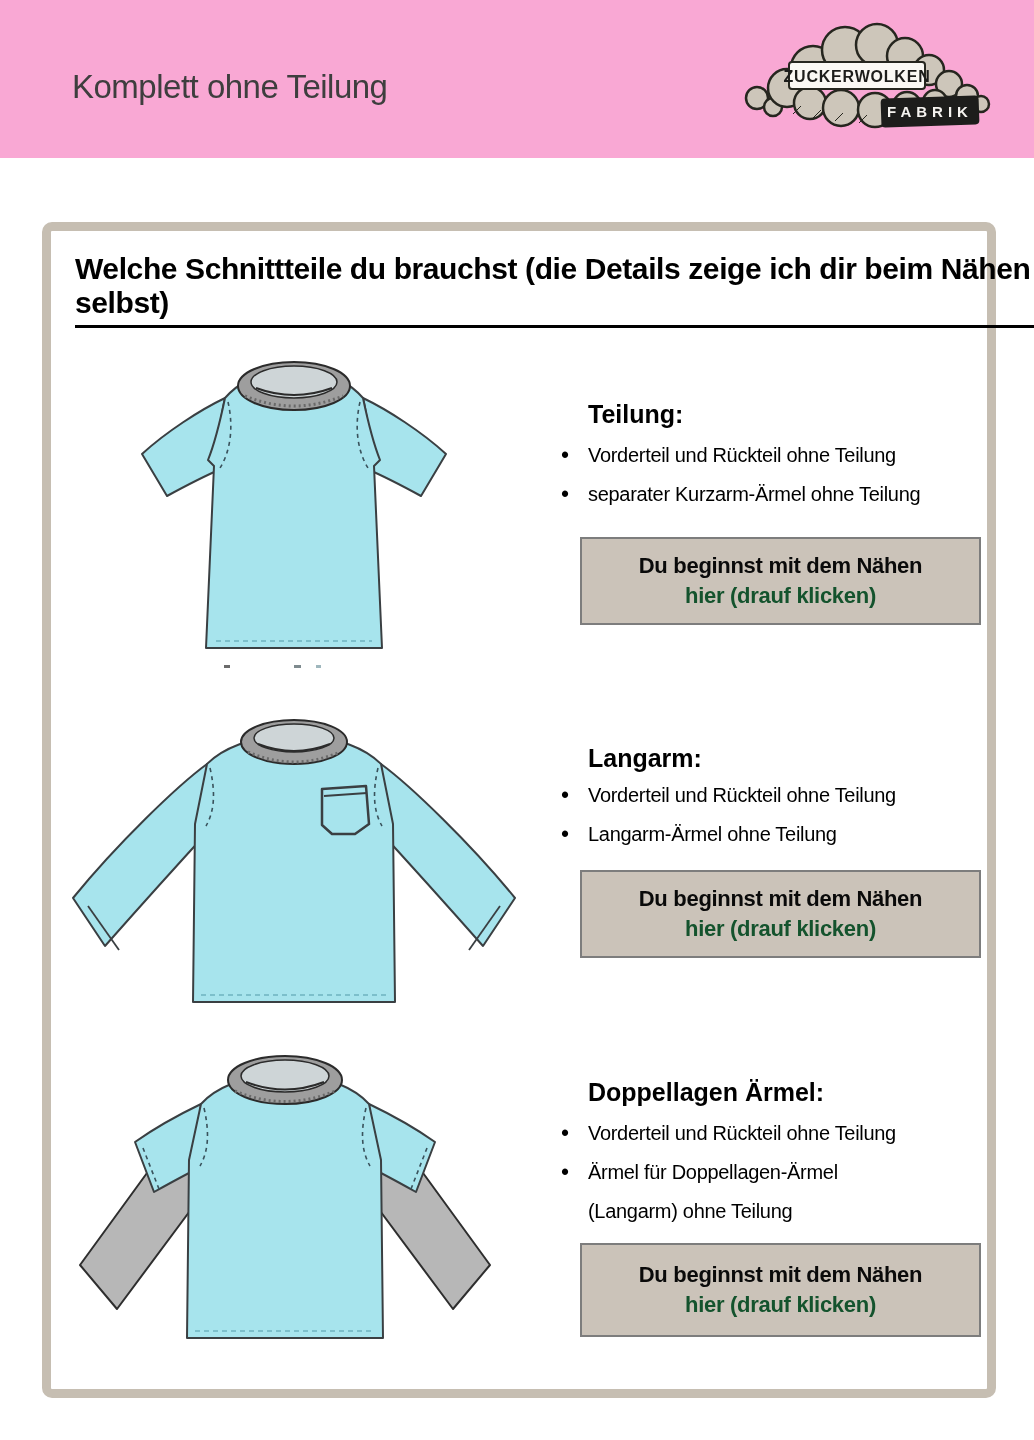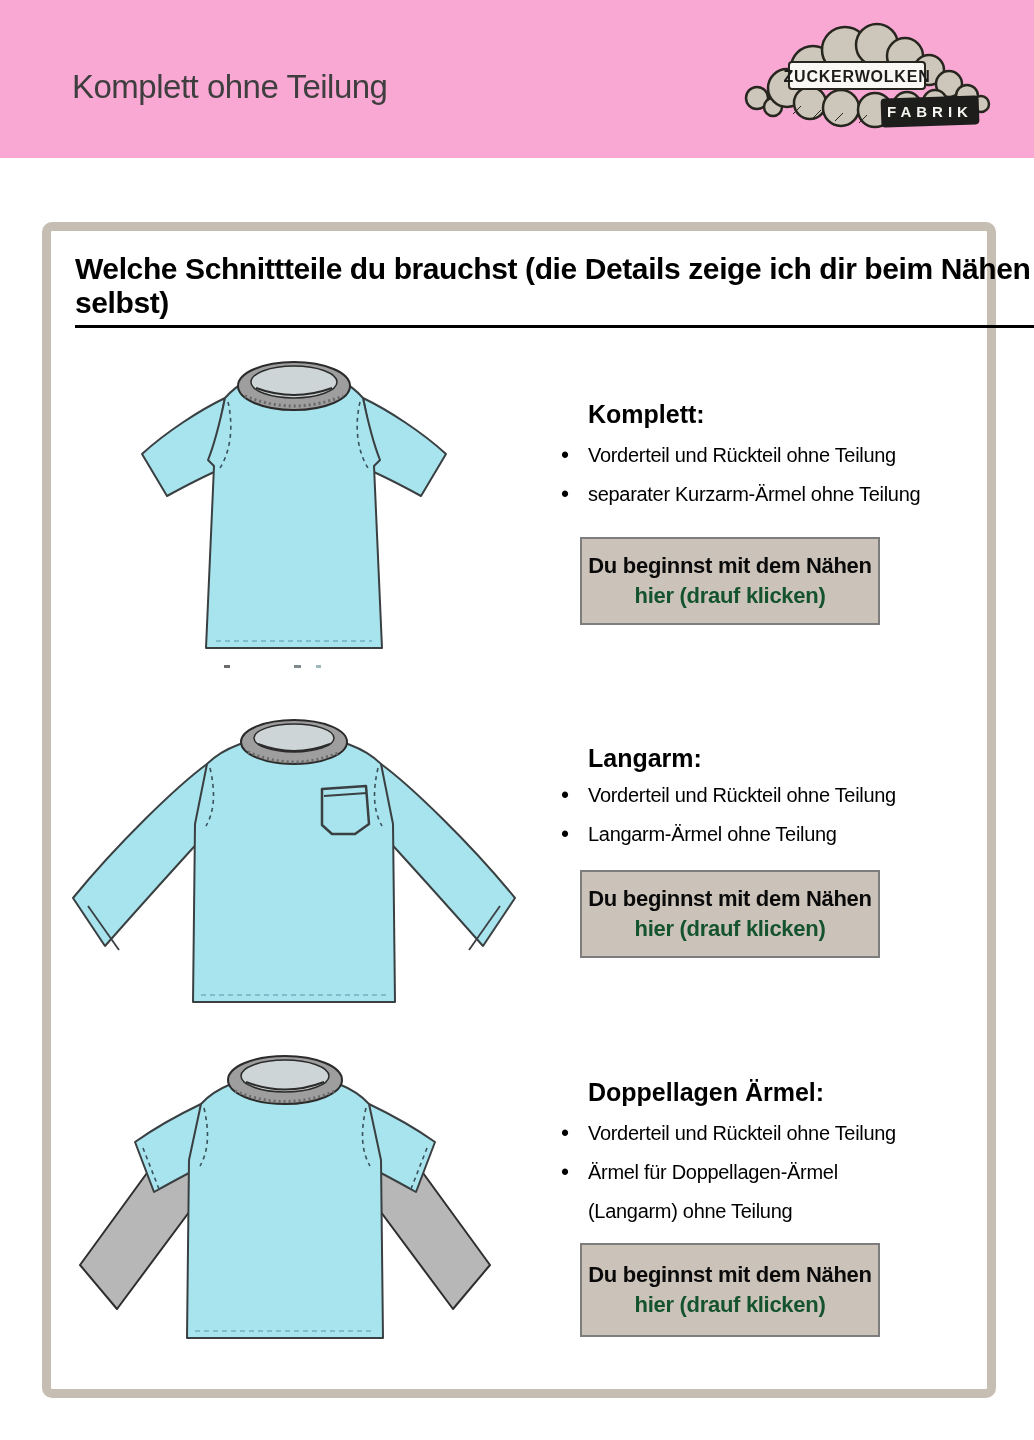--- a/index.html
+++ b/index.html
@@ -31,21 +31,21 @@
     font-size:25px; font-weight:700; color:#000;
   }
   .bullets {
     position:absolute; left:555px; margin:0; padding:0; list-style:none;
     width:420px; font-size:20px; line-height:39px; color:#000; letter-spacing:-0.3px;
   }
   .bullets li { position:relative; padding-left:33px; }
   .bullets li::before { content:"•"; position:absolute; left:6px; top:0; font-size:23px; }
   .wrap-narrow { display:inline-block; max-width:330px; vertical-align:top; }
   .start-button {
-    position:absolute; left:580px; width:300px; height:88px; box-sizing:border-box;
+    position:absolute; left:580px; width:401px; height:88px; box-sizing:border-box;
     background:#cbc3b9; border:2px solid #7d7d7d;
     display:flex; flex-direction:column; justify-content:center; align-items:center;
     gap:4px; cursor:pointer; text-align:center;
   }
   .btn-l1 { font-size:22px; font-weight:700; color:#0a0a0a; letter-spacing:-0.3px; }
   .btn-l2 { font-size:22px; font-weight:700; color:#14532d; letter-spacing:-0.3px; }
   .illustration { position:absolute; }
   
   .shirt-fill  { fill:#a7e4ed; stroke:#3a3f42; stroke-width:2;   stroke-linejoin:round; }
   .gray-fill   { fill:#b7b7b7; stroke:#2e2e2e; stroke-width:2;   stroke-linejoin:round; }
@@ -110,21 +110,21 @@
     <ellipse class="collar-in" cx="166" cy="36" rx="43" ry="16"></ellipse>
     <path class="collar-seam" d="M 128 42 Q 166 56 204 42"></path>
     <path class="collar-tex" d="M 117 50 Q 166 70 215 50"></path>
   </svg>
   <svg class="illustration" style="left:224px; top:663px;" width="100" height="8" viewBox="0 0 100 8">
     <rect x="0" y="2" width="6" height="3" fill="#6b6b6b"></rect>
     <rect x="70" y="2" width="7" height="3" fill="#7e8a8e"></rect>
     <rect x="92" y="2" width="5" height="3" fill="#9fb7bd"></rect>
   </svg>
 
-  <h3 class="sec-title" style="top:400px;">Komplett:</h3>
+  <h3 class="sec-title" style="top:400px;">Teilung:</h3>
   <ul class="bullets" style="top:436px;">
     <li><span>Vorderteil und Rückteil ohne Teilung</span></li>
     <li><span>separater Kurzarm-Ärmel ohne Teilung</span></li>
   </ul>
   <div class="start-button" style="top:537px;">
     <div class="btn-l1">Du beginnst mit dem Nähen</div>
     <div class="btn-l2">hier (drauf klicken)</div>
   </div>
 
   <svg class="illustration" style="left:55px; top:712px;" width="482" height="298" viewBox="0 0 482 298">

